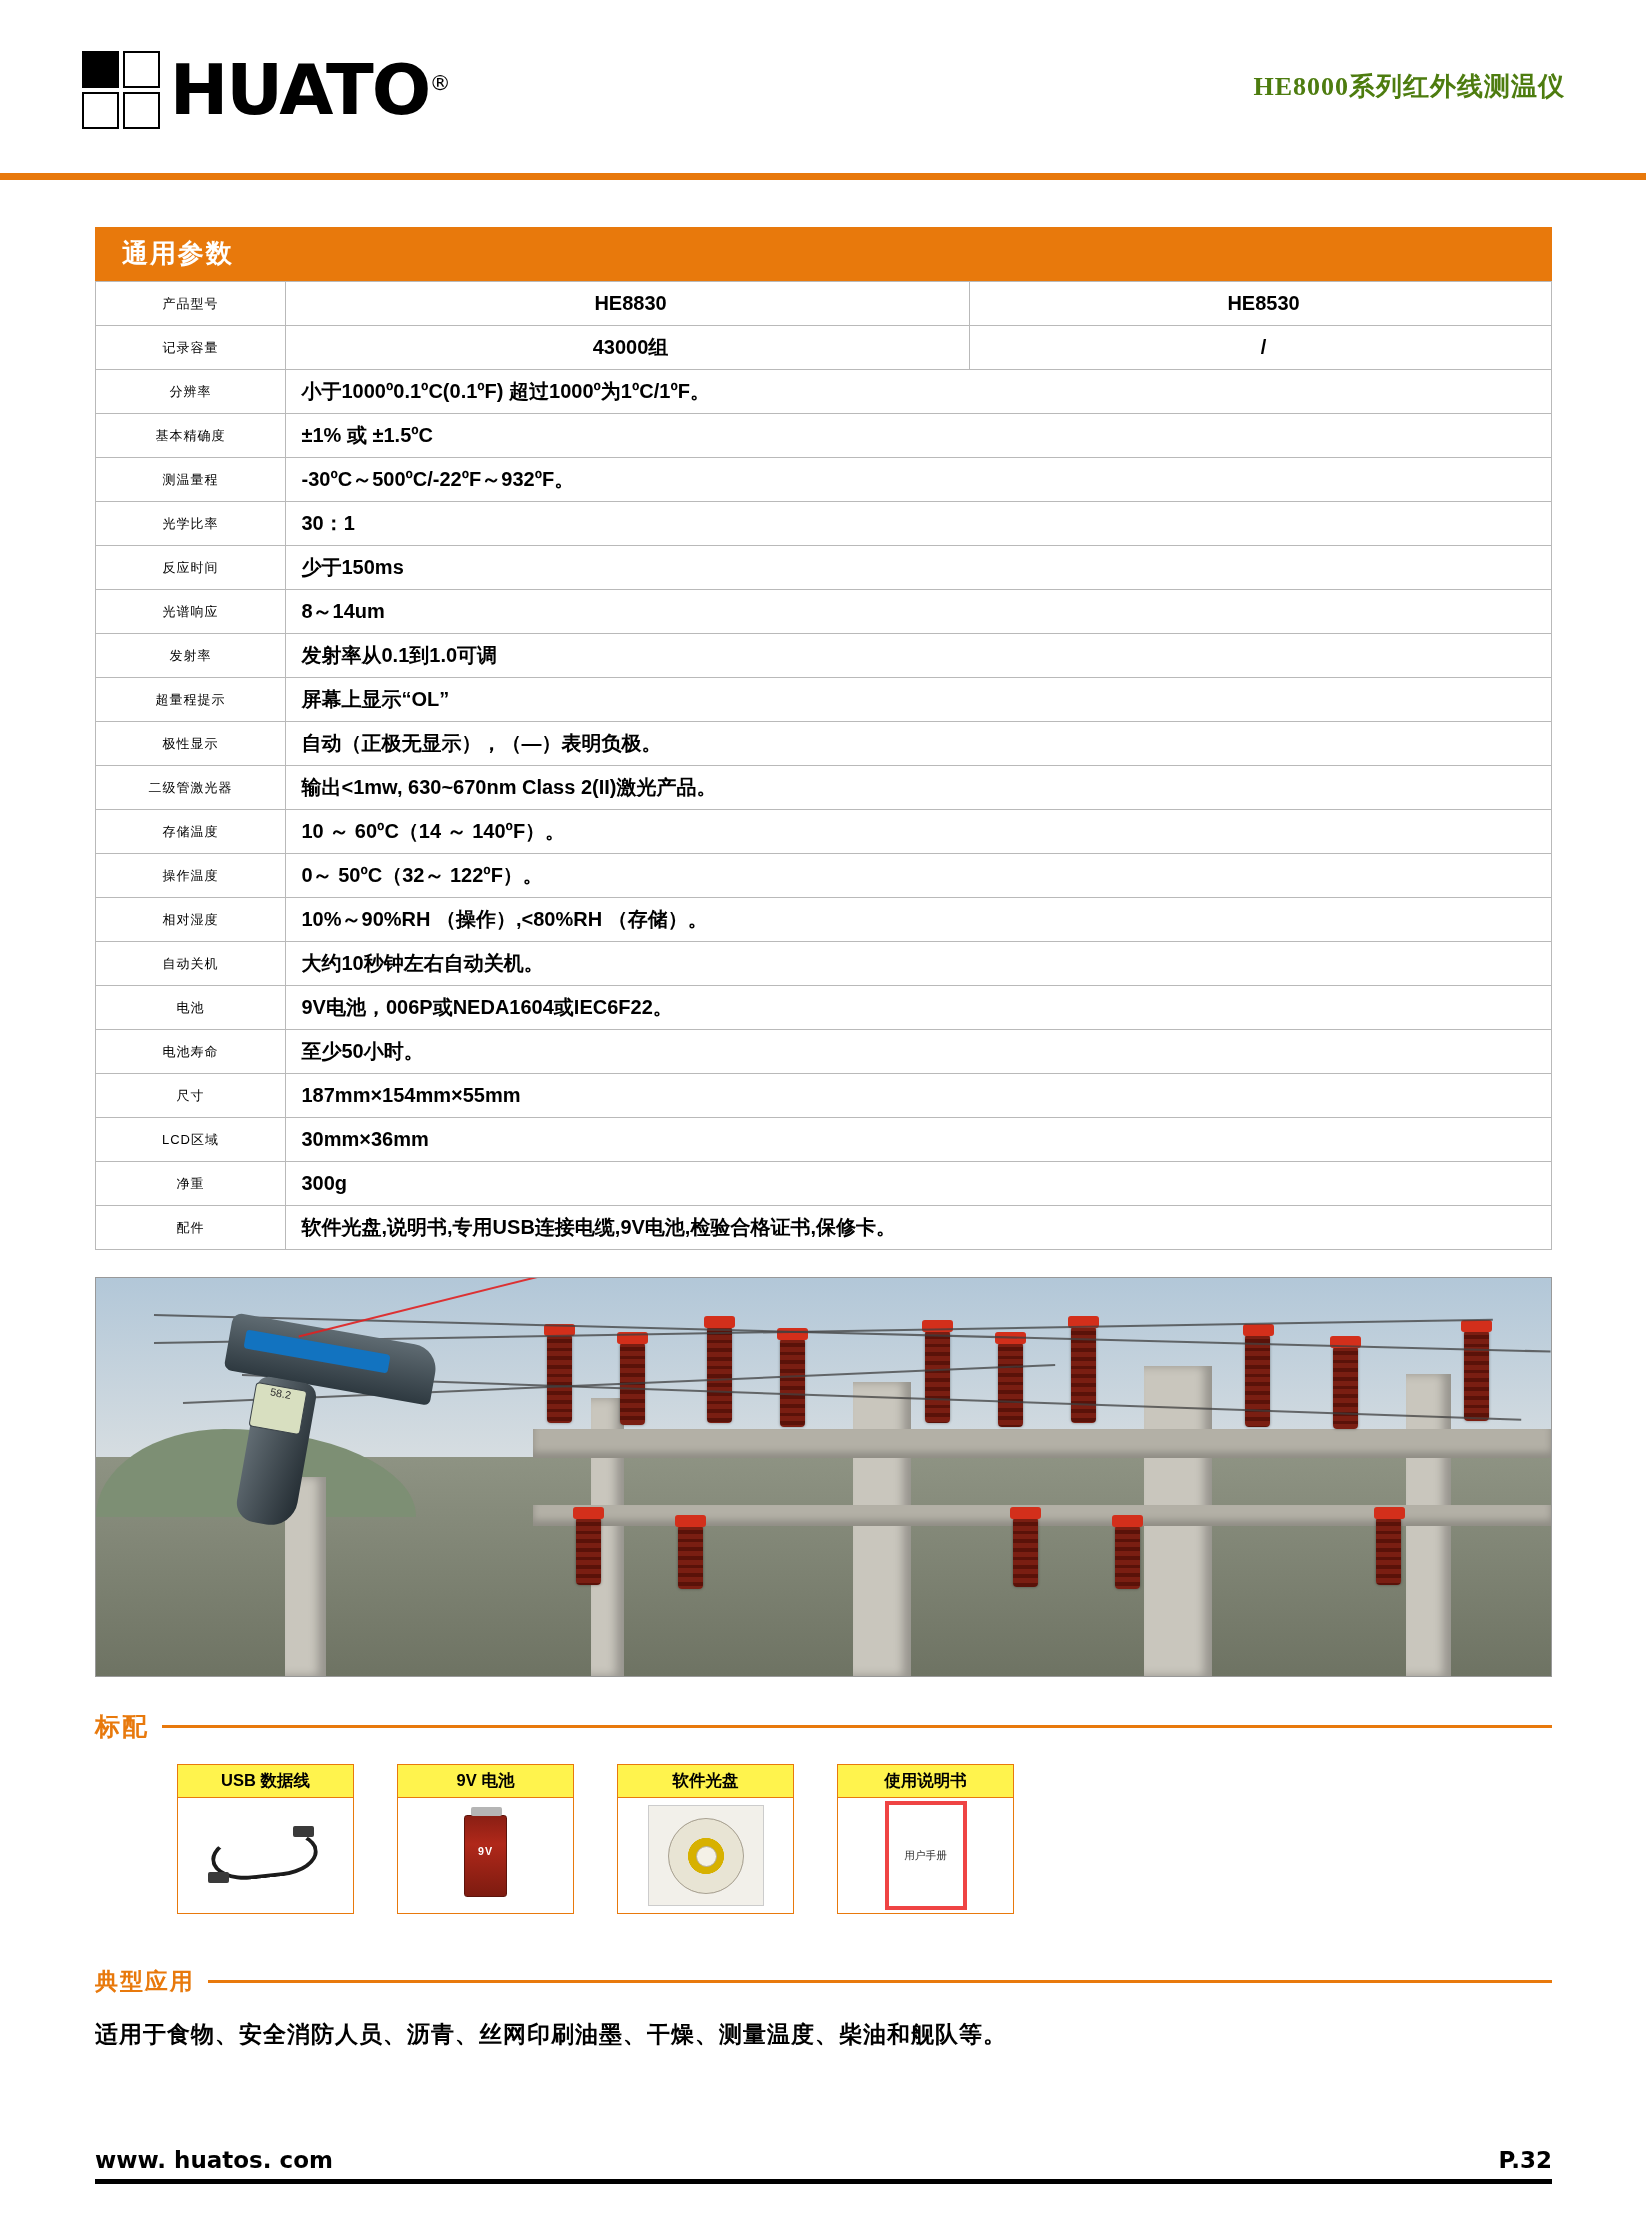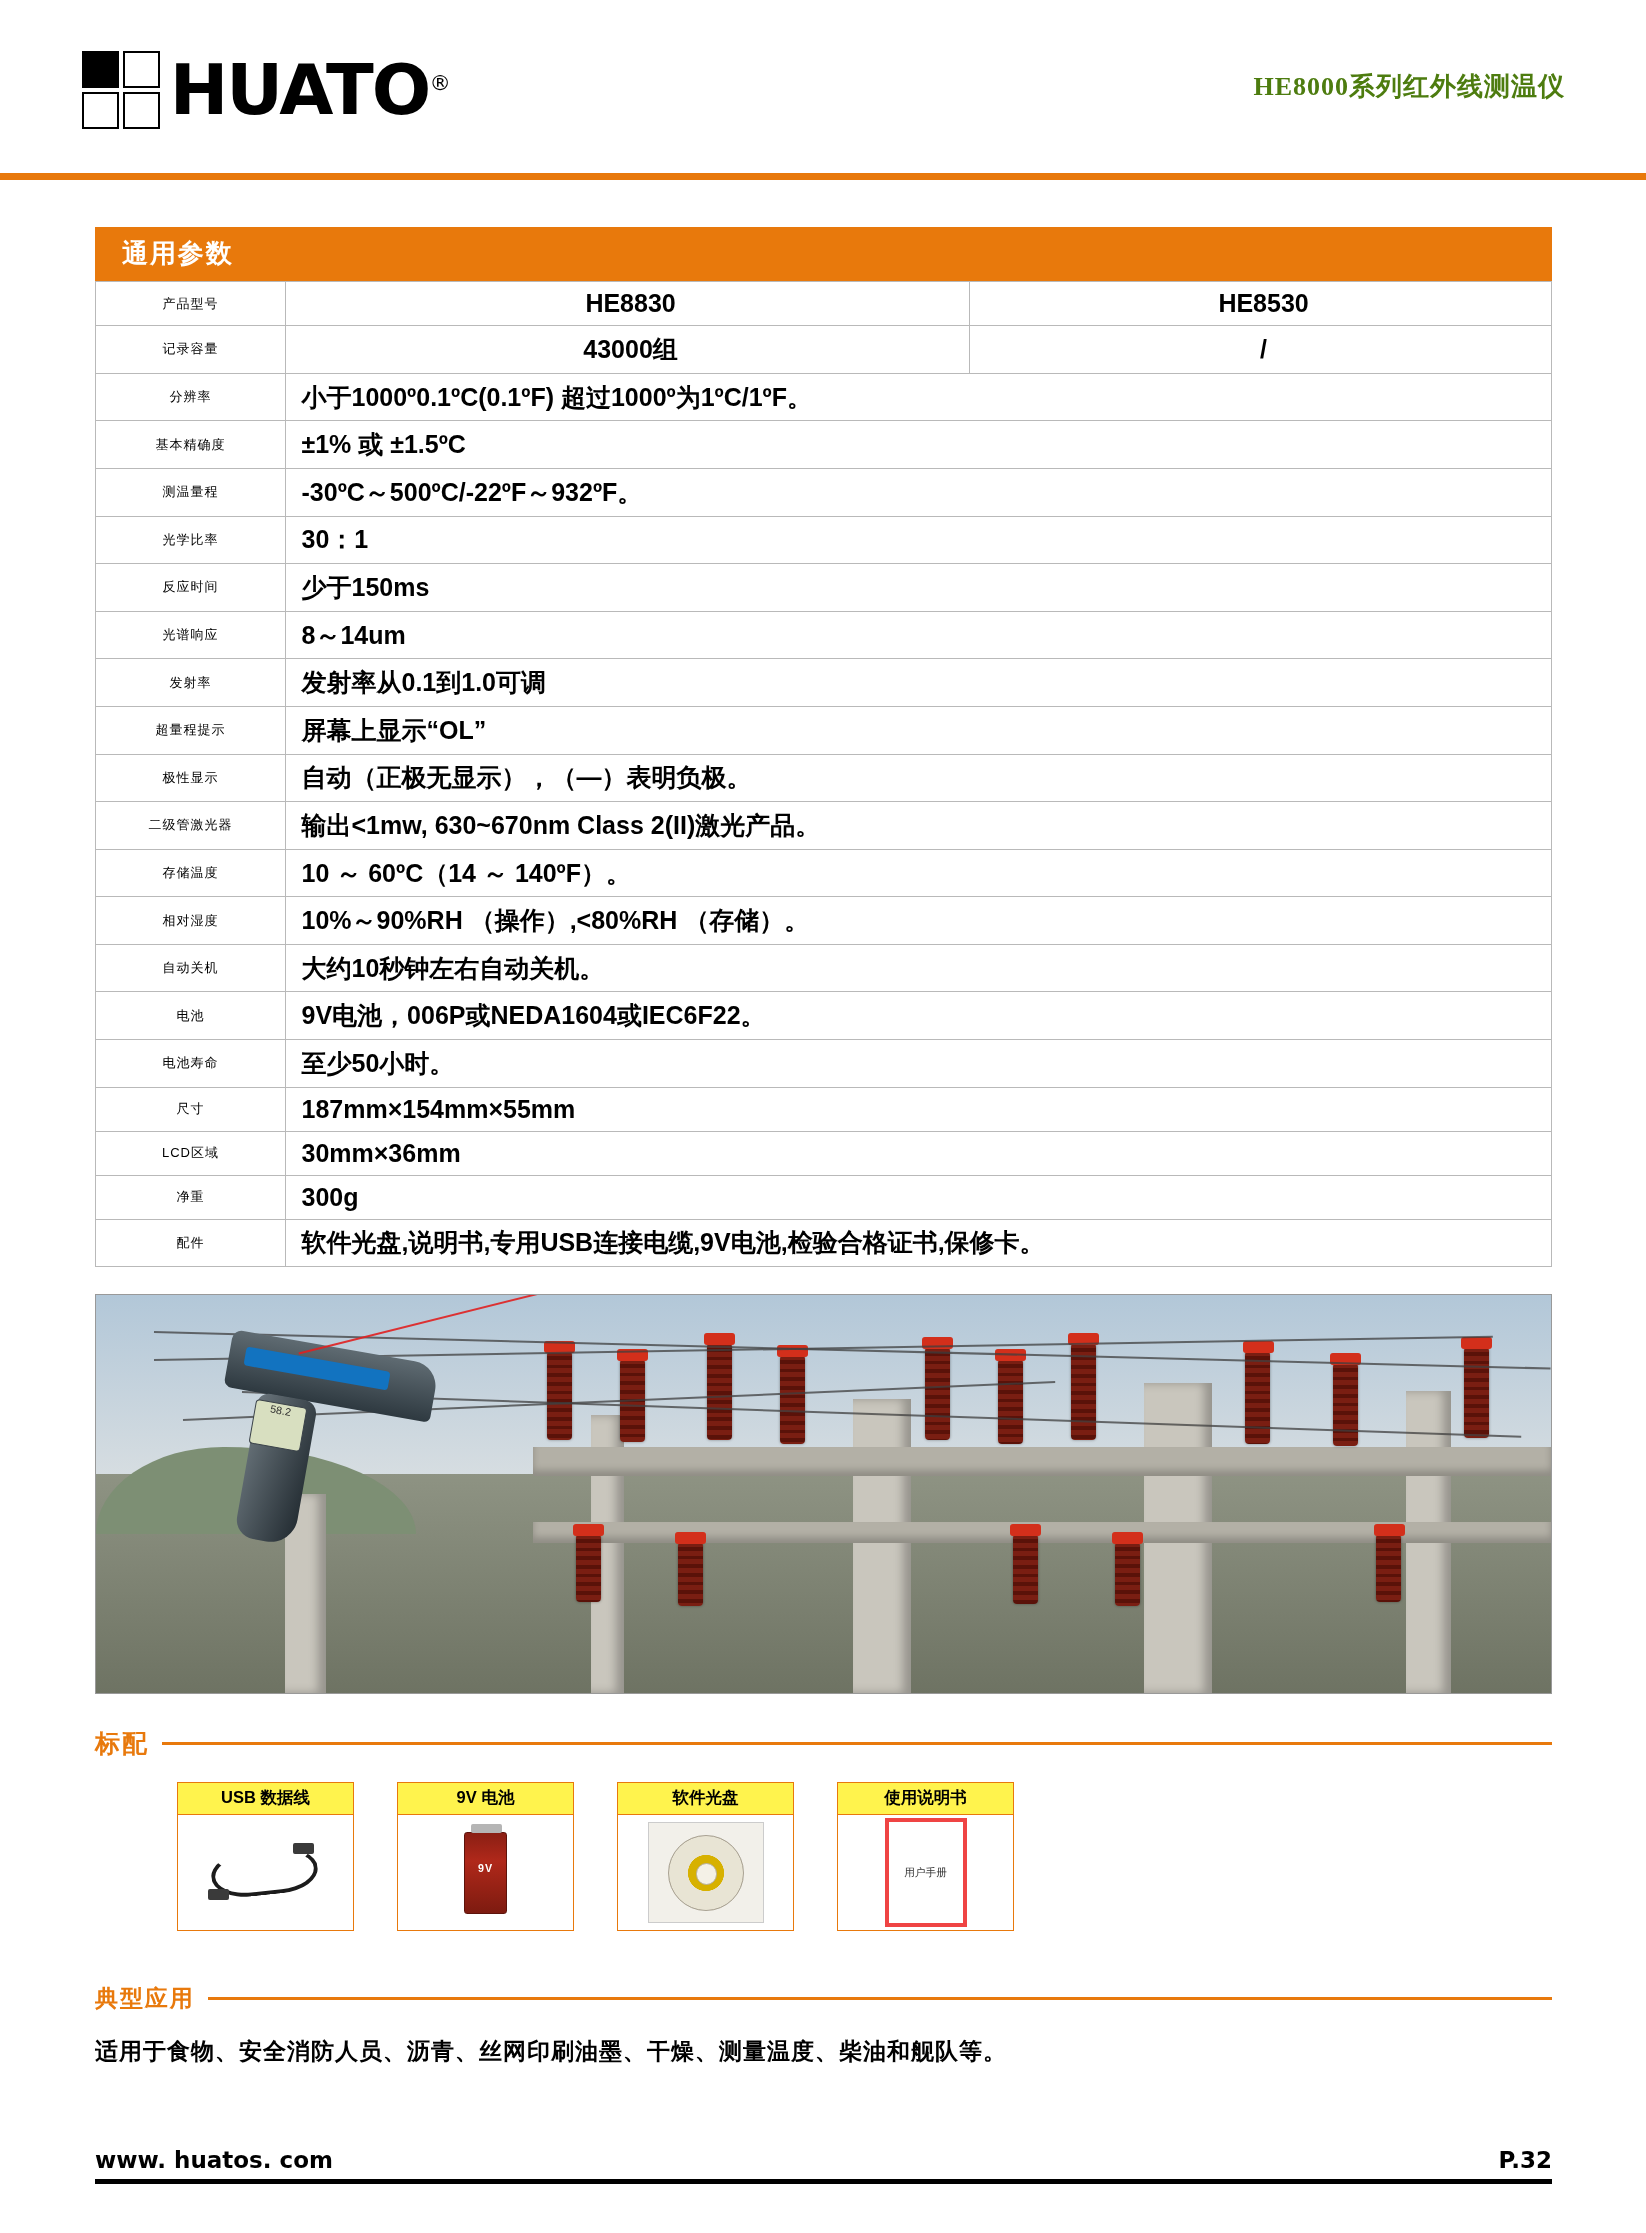--- a/index.html
+++ b/index.html
@@ -92,21 +92,21 @@
     width: 190px;
     text-align: center;
     font-weight: normal;
     letter-spacing: 1px;
     background: #fff;
     font-size: 13px;
   }
   table.spec td.val {
     padding-left: 15.5px;
     font-weight: bold;
-    font-size: 25px;
+    font-size: 20px;
   }
   table.spec td.center { text-align: center; }
   .model-col { width: 47%; }
 
   
   .photo {
     margin-top: 27px;
     width: 100%;
     height: 400px;
     border: 1px solid #999;
@@ -331,20 +331,24 @@
         </tr>
         <tr>
           <td class="label">二级管激光器</td>
           <td class="val" colspan="2">输出&lt;1mw, 630~670nm Class 2(II)激光产品。</td>
         </tr>
         <tr>
           <td class="label">存储温度</td>
           <td class="val" colspan="2">10 ～ 60ºC（14 ～ 140ºF）。</td>
         </tr>
         <tr>
+          <td class="label">操作温度</td>
+          <td class="val" colspan="2">0～ 50ºC（32～ 122ºF）。</td>
+        </tr>
+        <tr>
           <td class="label">相对湿度</td>
           <td class="val" colspan="2">10%～90%RH （操作）,&lt;80%RH （存储）。</td>
         </tr>
         <tr>
           <td class="label">自动关机</td>
           <td class="val" colspan="2">大约10秒钟左右自动关机。</td>
         </tr>
         <tr>
           <td class="label">电池</td>
           <td class="val" colspan="2">9V电池，006P或NEDA1604或IEC6F22。</td>

